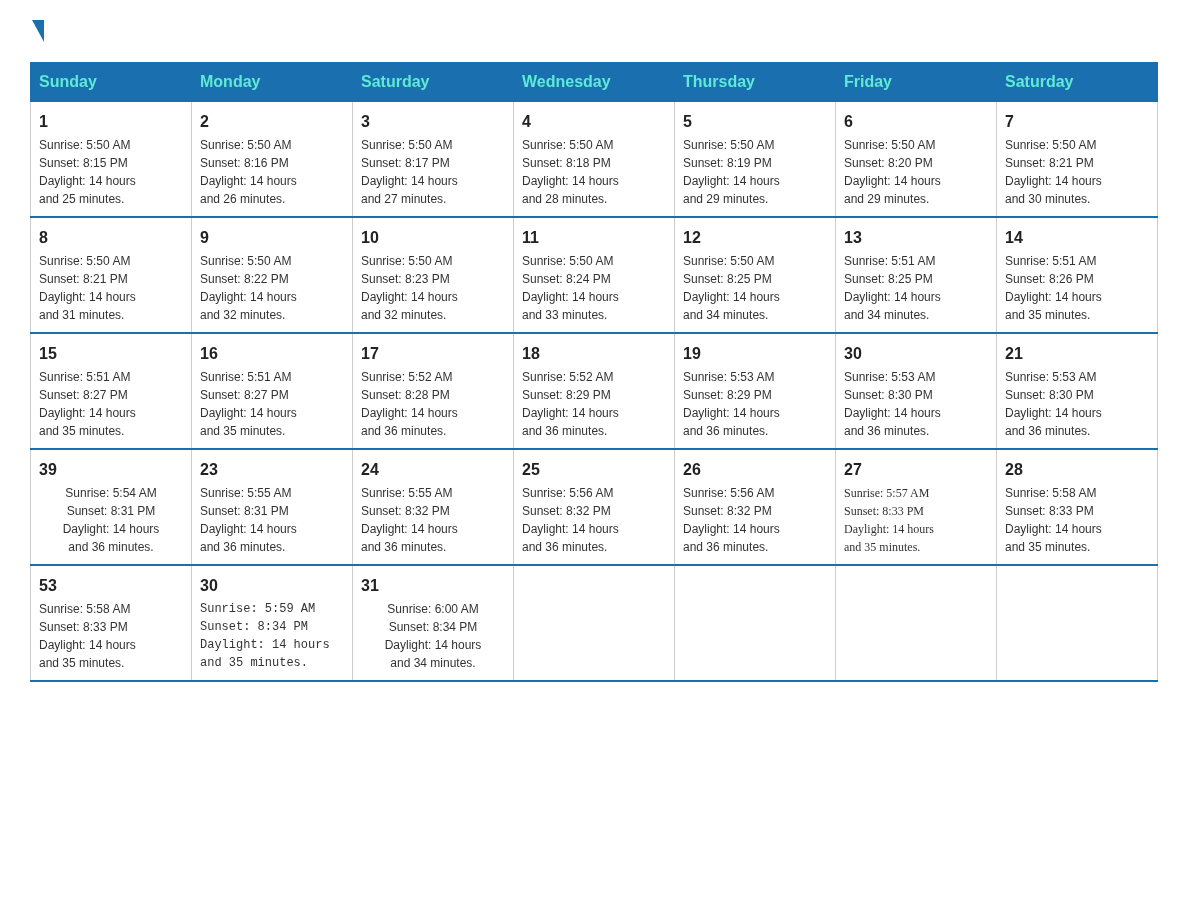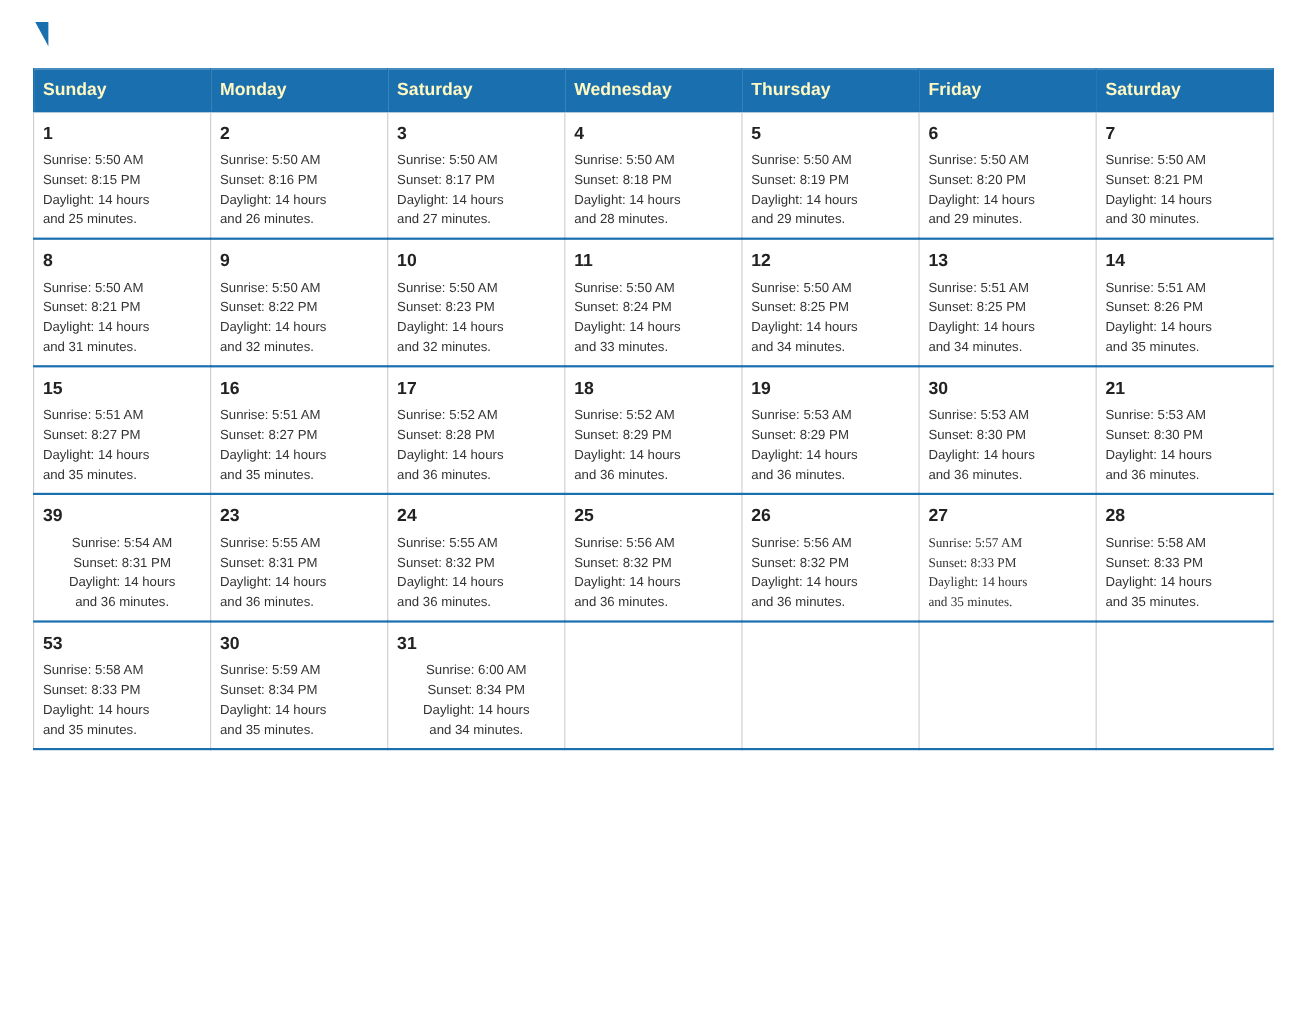--- a/index.html
+++ b/index.html
@@ -58,21 +58,21 @@
       color: #444;
       margin-top: 4px;
     }
     table {
       width: 100%;
       border-collapse: collapse;
       table-layout: fixed;
     }
     thead tr {
       background-color: #1a6faf;
-      color: #fef9c3;
+      color: #5eead4;
     }
     thead th {
       padding: 10px 8px;
       font-size: 16px;
       font-weight: bold;
       text-align: left;
       border: 1px solid #1a6faf;
     }
     tbody tr {
       border-bottom: 2px solid #1a6faf;
@@ -336,21 +336,21 @@
       <tr>
         <td>
           <span class="day-number">53</span>
           <div class="day-info" style="white-space: pre-line;">Sunrise: 5:58 AM
 Sunset: 8:33 PM
 Daylight: 14 hours
 and 35 minutes.</div>
         </td>
         <td>
           <span class="day-number">30</span>
-          <div class="day-info" style="white-space: pre-line;">Sunrise: 5:59 AM
+          <div class="day-info" style="white-space: pre-line; font-family: Liberation Mono, monospace;">Sunrise: 5:59 AM
 Sunset: 8:34 PM
 Daylight: 14 hours
 and 35 minutes.</div>
         </td>
         <td>
           <span class="day-number">31</span>
           <div class="day-info" style="white-space: pre-line; text-align: center;">Sunrise: 6:00 AM
 Sunset: 8:34 PM
 Daylight: 14 hours
 and 34 minutes.</div>

